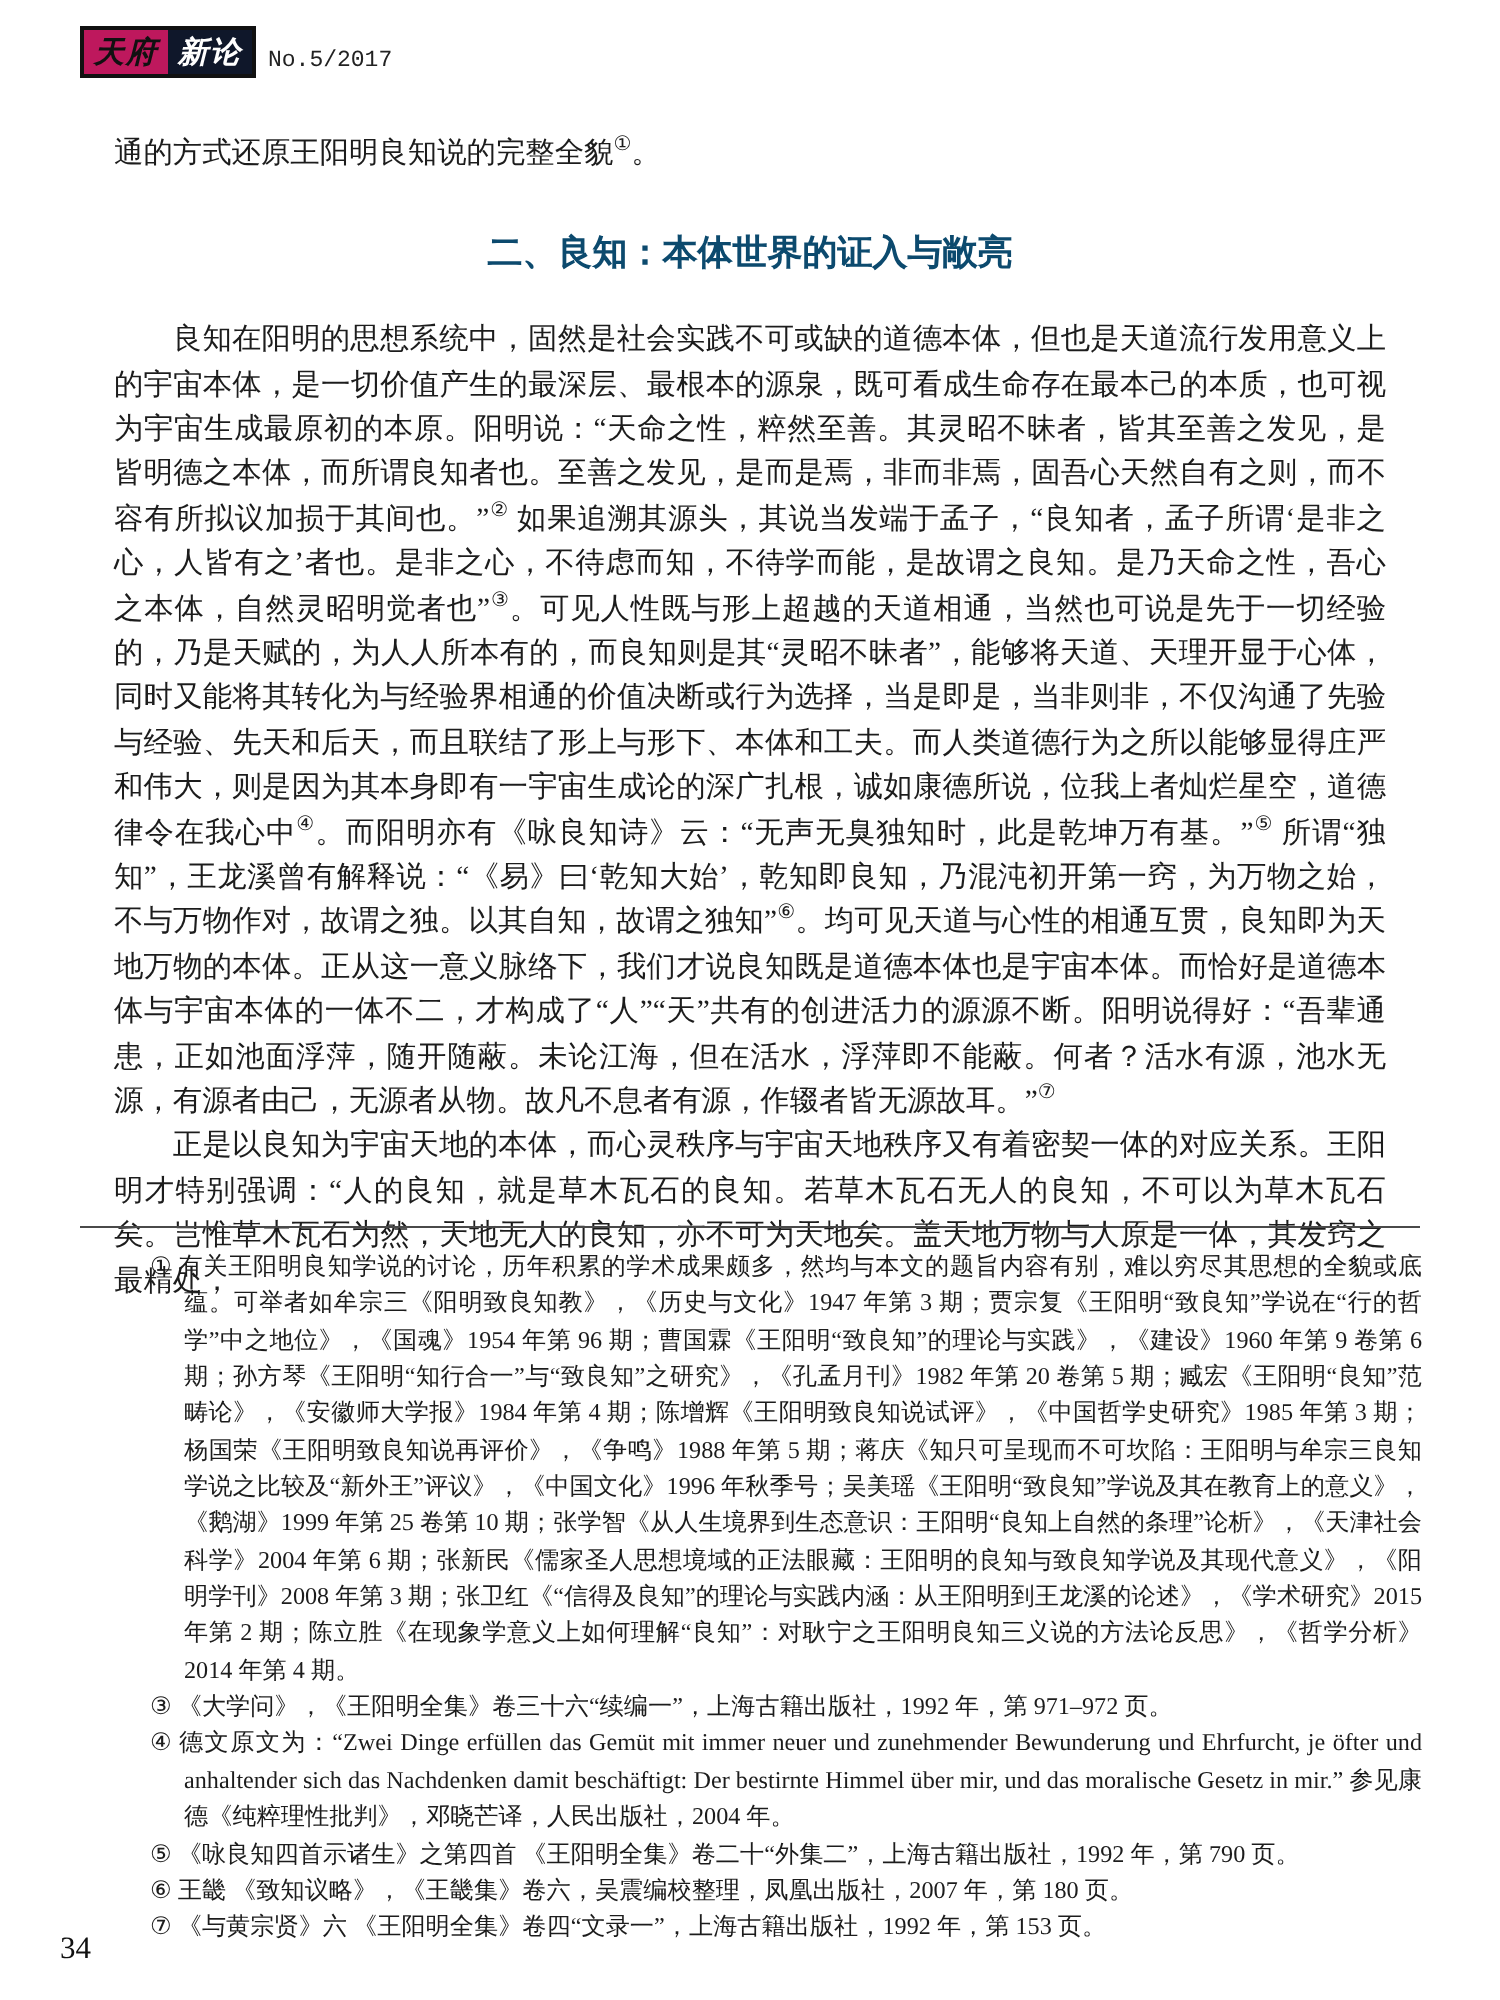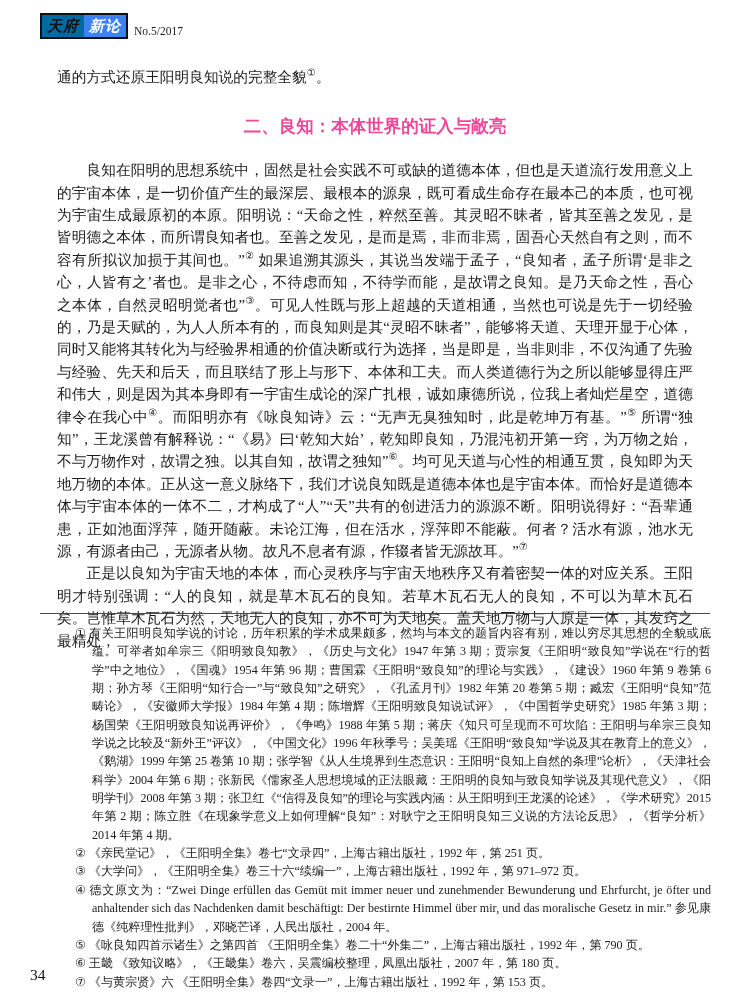--- a/index.html
+++ b/index.html
@@ -7,30 +7,30 @@
     width:750px;height:1000px;position:relative;background:#ffffff;
     font-family:"Liberation Serif","DejaVu Serif",serif;color:#1c1c1c;
     overflow:hidden;
   }
   
   .header{position:absolute;left:40px;top:13px;display:flex;align-items:flex-end;}
   .logo{display:flex;border:2px solid #111;height:22px;}
   .logo-cell{display:flex;align-items:center;padding:0 5px;
     font-family:"Liberation Serif","DejaVu Serif",serif;
     font-weight:bold;font-style:italic;font-size:15px;letter-spacing:1px;}
-  .logo-left{background:#0369a1;color:#111;}
-  .logo-right{background:#3b82f6;color:#ffffff;font-family:Liberation Mono, monospace;}
-  .issue{font-family:Liberation Serif, serif;
+  .logo-left{background:#be185d;color:#111;}
+  .logo-right{background:#0f172a;color:#ffffff;font-family:Liberation Mono, monospace;}
+  .issue{font-family:Liberation Mono, monospace;
     font-size:11.5px;color:#222;margin-left:6px;padding-bottom:2px;}
   
   .column{position:absolute;left:57px;top:51px;width:636px;}
   .cont-line{font-size:14.7px;line-height:22.4px;text-align:justify;}
   .section-title{
     text-align:center;font-family:"Liberation Sans","DejaVu Sans",sans-serif;
-    font-weight:bold;font-size:17.5px;margin-top:26px;margin-bottom:0;color:#ec4899;}
+    font-weight:bold;font-size:17.5px;margin-top:26px;margin-bottom:0;color:#0c4a6e;}
   .para{font-size:14.7px;line-height:22.4px;text-align:justify;
     text-justify:inter-character;margin:0;}
   .para.first{margin-top:21px;}
   .para+.para{margin-top:0;}
   .indent{text-indent:2em;font-family:Liberation Serif, serif;}
   .para sup{font-size:10px;line-height:0;}
   .cont-line sup{font-size:10px;line-height:0;}
   
   .fn-rule{position:absolute;left:40px;top:613px;width:670px;height:0;
     border-top:1.6px solid #4a4a4a;}
@@ -55,21 +55,20 @@
   <p class="cont-line">通的方式还原王阳明良知说的完整全貌<sup>①</sup>。</p>
   <h2 class="section-title">二、良知：本体世界的证入与敞亮</h2>
   <p class="para first indent">良知在阳明的思想系统中，固然是社会实践不可或缺的道德本体，但也是天道流行发用意义上的宇宙本体，是一切价值产生的最深层、最根本的源泉，既可看成生命存在最本己的本质，也可视为宇宙生成最原初的本原。阳明说：“天命之性，粹然至善。其灵昭不昧者，皆其至善之发见，是皆明德之本体，而所谓良知者也。至善之发见，是而是焉，非而非焉，固吾心天然自有之则，而不容有所拟议加损于其间也。”<sup>②</sup> 如果追溯其源头，其说当发端于孟子，“良知者，孟子所谓‘是非之心，人皆有之’者也。是非之心，不待虑而知，不待学而能，是故谓之良知。是乃天命之性，吾心之本体，自然灵昭明觉者也”<sup>③</sup>。可见人性既与形上超越的天道相通，当然也可说是先于一切经验的，乃是天赋的，为人人所本有的，而良知则是其“灵昭不昧者”，能够将天道、天理开显于心体，同时又能将其转化为与经验界相通的价值决断或行为选择，当是即是，当非则非，不仅沟通了先验与经验、先天和后天，而且联结了形上与形下、本体和工夫。而人类道德行为之所以能够显得庄严和伟大，则是因为其本身即有一宇宙生成论的深广扎根，诚如康德所说，位我上者灿烂星空，道德律令在我心中<sup>④</sup>。而阳明亦有《咏良知诗》云：“无声无臭独知时，此是乾坤万有基。”<sup>⑤</sup> 所谓“独知”，王龙溪曾有解释说：“《易》曰‘乾知大始’，乾知即良知，乃混沌初开第一窍，为万物之始，不与万物作对，故谓之独。以其自知，故谓之独知”<sup>⑥</sup>。均可见天道与心性的相通互贯，良知即为天地万物的本体。正从这一意义脉络下，我们才说良知既是道德本体也是宇宙本体。而恰好是道德本体与宇宙本体的一体不二，才构成了“人”“天”共有的创进活力的源源不断。阳明说得好：“吾辈通患，正如池面浮萍，随开随蔽。未论江海，但在活水，浮萍即不能蔽。何者？活水有源，池水无源，有源者由己，无源者从物。故凡不息者有源，作辍者皆无源故耳。”<sup>⑦</sup></p>
   <p class="para indent">正是以良知为宇宙天地的本体，而心灵秩序与宇宙天地秩序又有着密契一体的对应关系。王阳明才特别强调：“人的良知，就是草木瓦石的良知。若草木瓦石无人的良知，不可以为草木瓦石矣。岂惟草木瓦石为然，天地无人的良知，亦不可为天地矣。盖天地万物与人原是一体，其发窍之最精处，</p>
 </div>
 
 <div class="fn-rule"></div>
 
 <div class="footnotes">
   <p class="footnote"><span class="fn-marker">①</span><span>有关王阳明良知学说的讨论，历年积累的学术成果颇多，然均与本文的题旨内容有别，难以穷尽其思想的全貌或底蕴。可举者如牟宗三《阳明致良知教》，《历史与文化》1947 年第 3 期；贾宗复《王阳明“致良知”学说在“行的哲学”中之地位》，《国魂》1954 年第 96 期；曹国霖《王阳明“致良知”的理论与实践》，《建设》1960 年第 9 卷第 6 期；孙方琴《王阳明“知行合一”与“致良知”之研究》，《孔孟月刊》1982 年第 20 卷第 5 期；臧宏《王阳明“良知”范畴论》，《安徽师大学报》1984 年第 4 期；陈增辉《王阳明致良知说试评》，《中国哲学史研究》1985 年第 3 期；杨国荣《王阳明致良知说再评价》，《争鸣》1988 年第 5 期；蒋庆《知只可呈现而不可坎陷：王阳明与牟宗三良知学说之比较及“新外王”评议》，《中国文化》1996 年秋季号；吴美瑶《王阳明“致良知”学说及其在教育上的意义》，《鹅湖》1999 年第 25 卷第 10 期；张学智《从人生境界到生态意识：王阳明“良知上自然的条理”论析》，《天津社会科学》2004 年第 6 期；张新民《儒家圣人思想境域的正法眼藏：王阳明的良知与致良知学说及其现代意义》，《阳明学刊》2008 年第 3 期；张卫红《“信得及良知”的理论与实践内涵：从王阳明到王龙溪的论述》，《学术研究》2015 年第 2 期；陈立胜《在现象学意义上如何理解“良知”：对耿宁之王阳明良知三义说的方法论反思》，《哲学分析》2014 年第 4 期。</span></p>
-  <p class="footnote"><span class="fn-marker">②</span><span>《亲民堂记》，《王阳明全集》卷七“文录四”，上海古籍出版社，1992 年，第 251 页。</span></p>
   <p class="footnote"><span class="fn-marker">③</span><span>《大学问》，《王阳明全集》卷三十六“续编一”，上海古籍出版社，1992 年，第 971–972 页。</span></p>
   <p class="footnote"><span class="fn-marker">④</span><span>德文原文为：“Zwei Dinge erfüllen das Gemüt mit immer neuer und zunehmender Bewunderung und Ehrfurcht, je öfter und anhaltender sich das Nachdenken damit beschäftigt: Der bestirnte Himmel über mir, und das moralische Gesetz in mir.” 参见康德《纯粹理性批判》，邓晓芒译，人民出版社，2004 年。</span></p>
   <p class="footnote"><span class="fn-marker">⑤</span><span>《咏良知四首示诸生》之第四首 《王阳明全集》卷二十“外集二”，上海古籍出版社，1992 年，第 790 页。</span></p>
   <p class="footnote"><span class="fn-marker">⑥</span><span>王畿 《致知议略》，《王畿集》卷六，吴震编校整理，凤凰出版社，2007 年，第 180 页。</span></p>
   <p class="footnote"><span class="fn-marker">⑦</span><span>《与黄宗贤》六 《王阳明全集》卷四“文录一”，上海古籍出版社，1992 年，第 153 页。</span></p>
 </div>
 
 <div class="page-number">34</div>
 
 </body></html>

